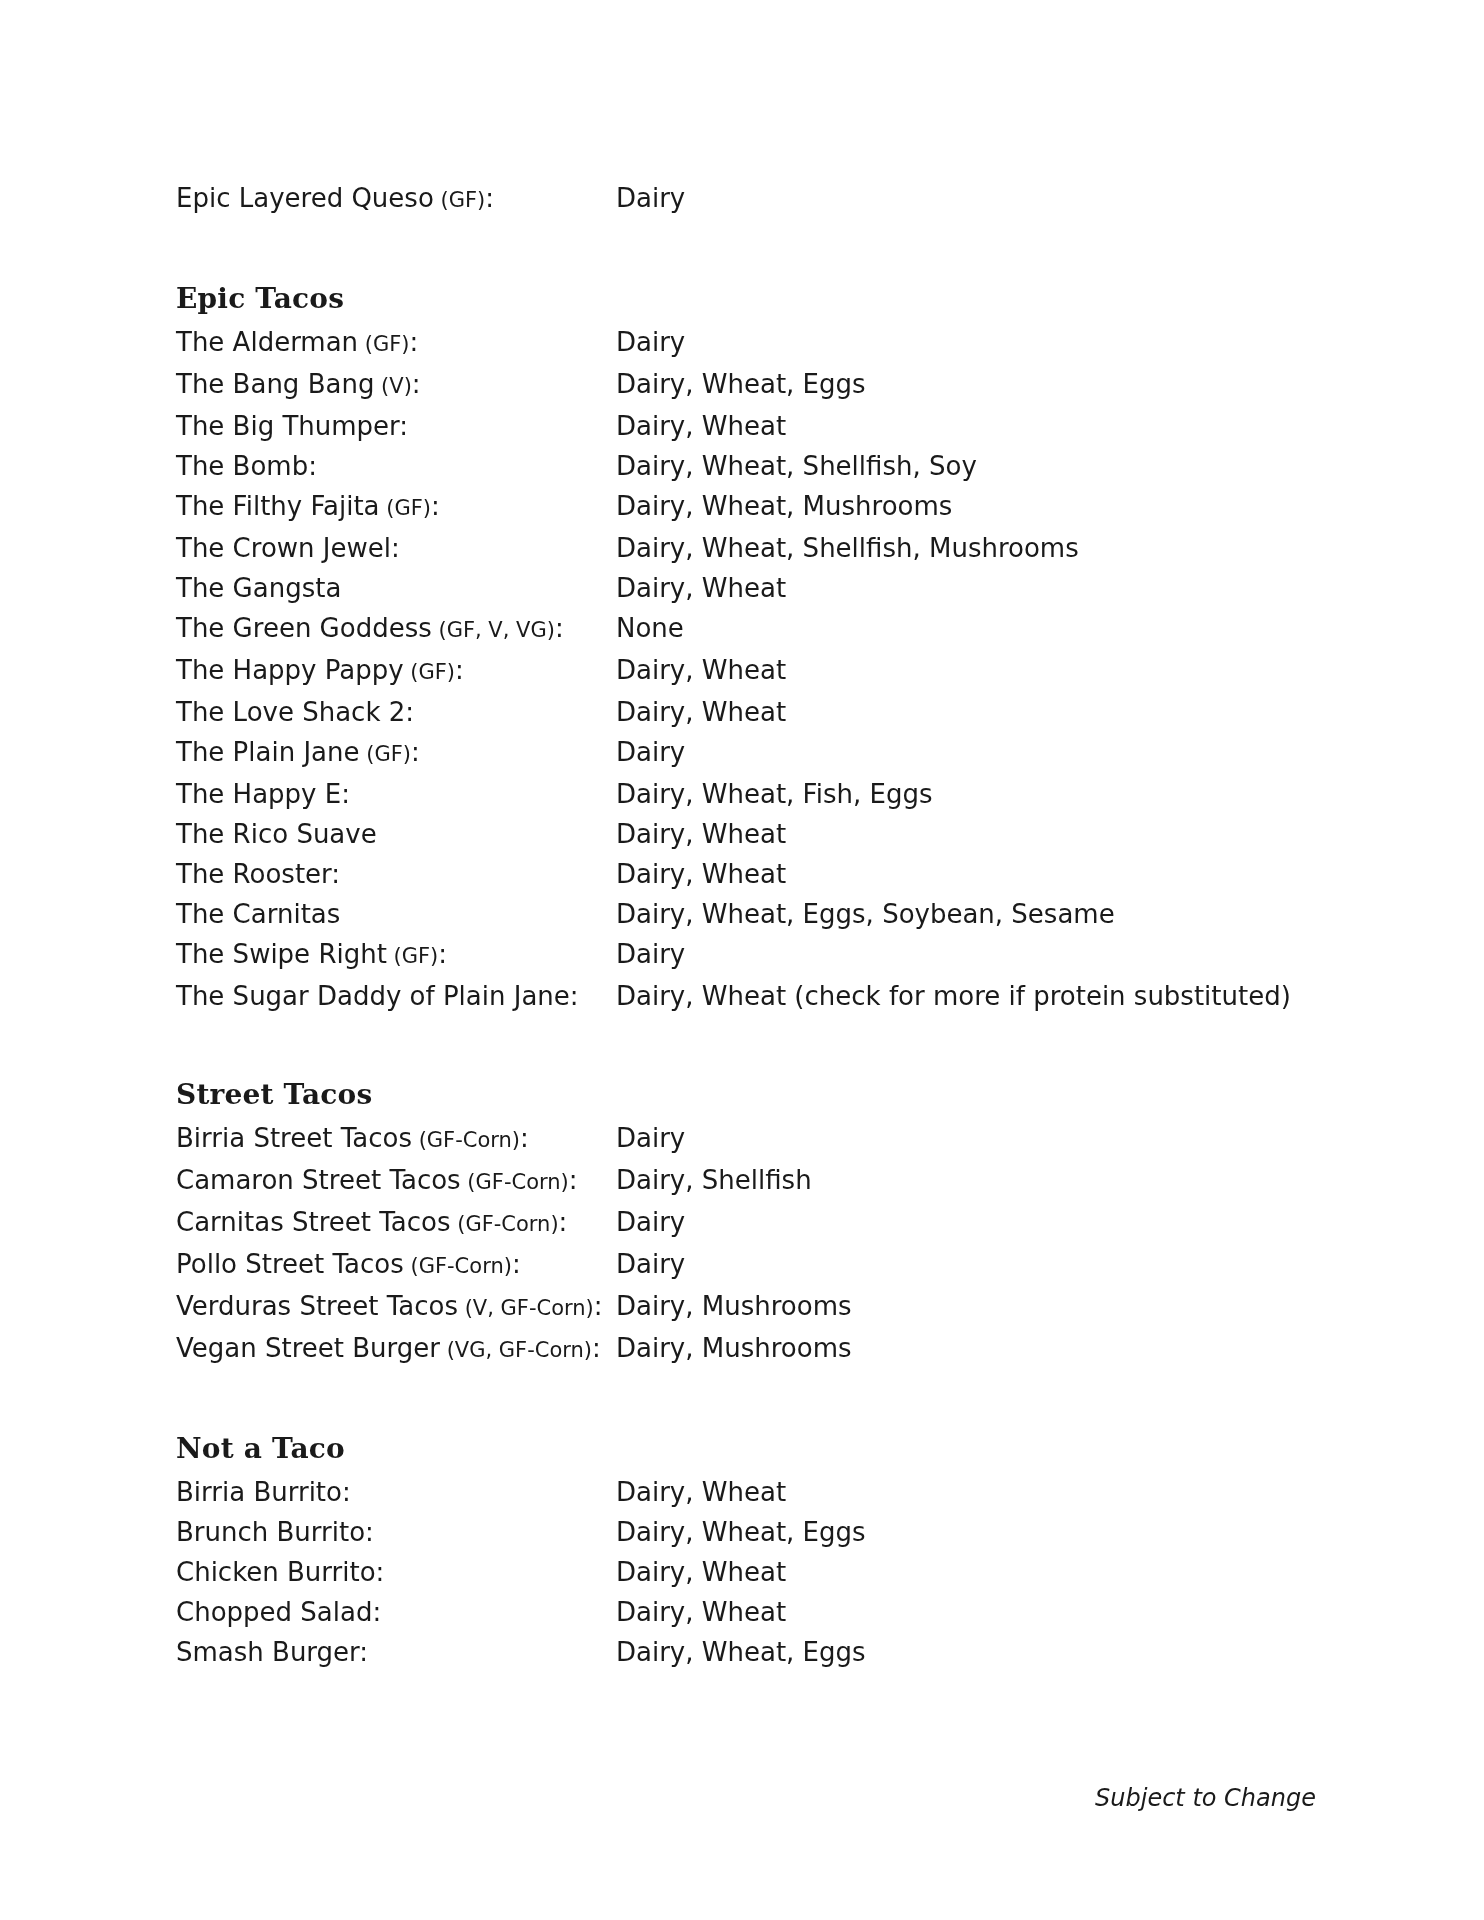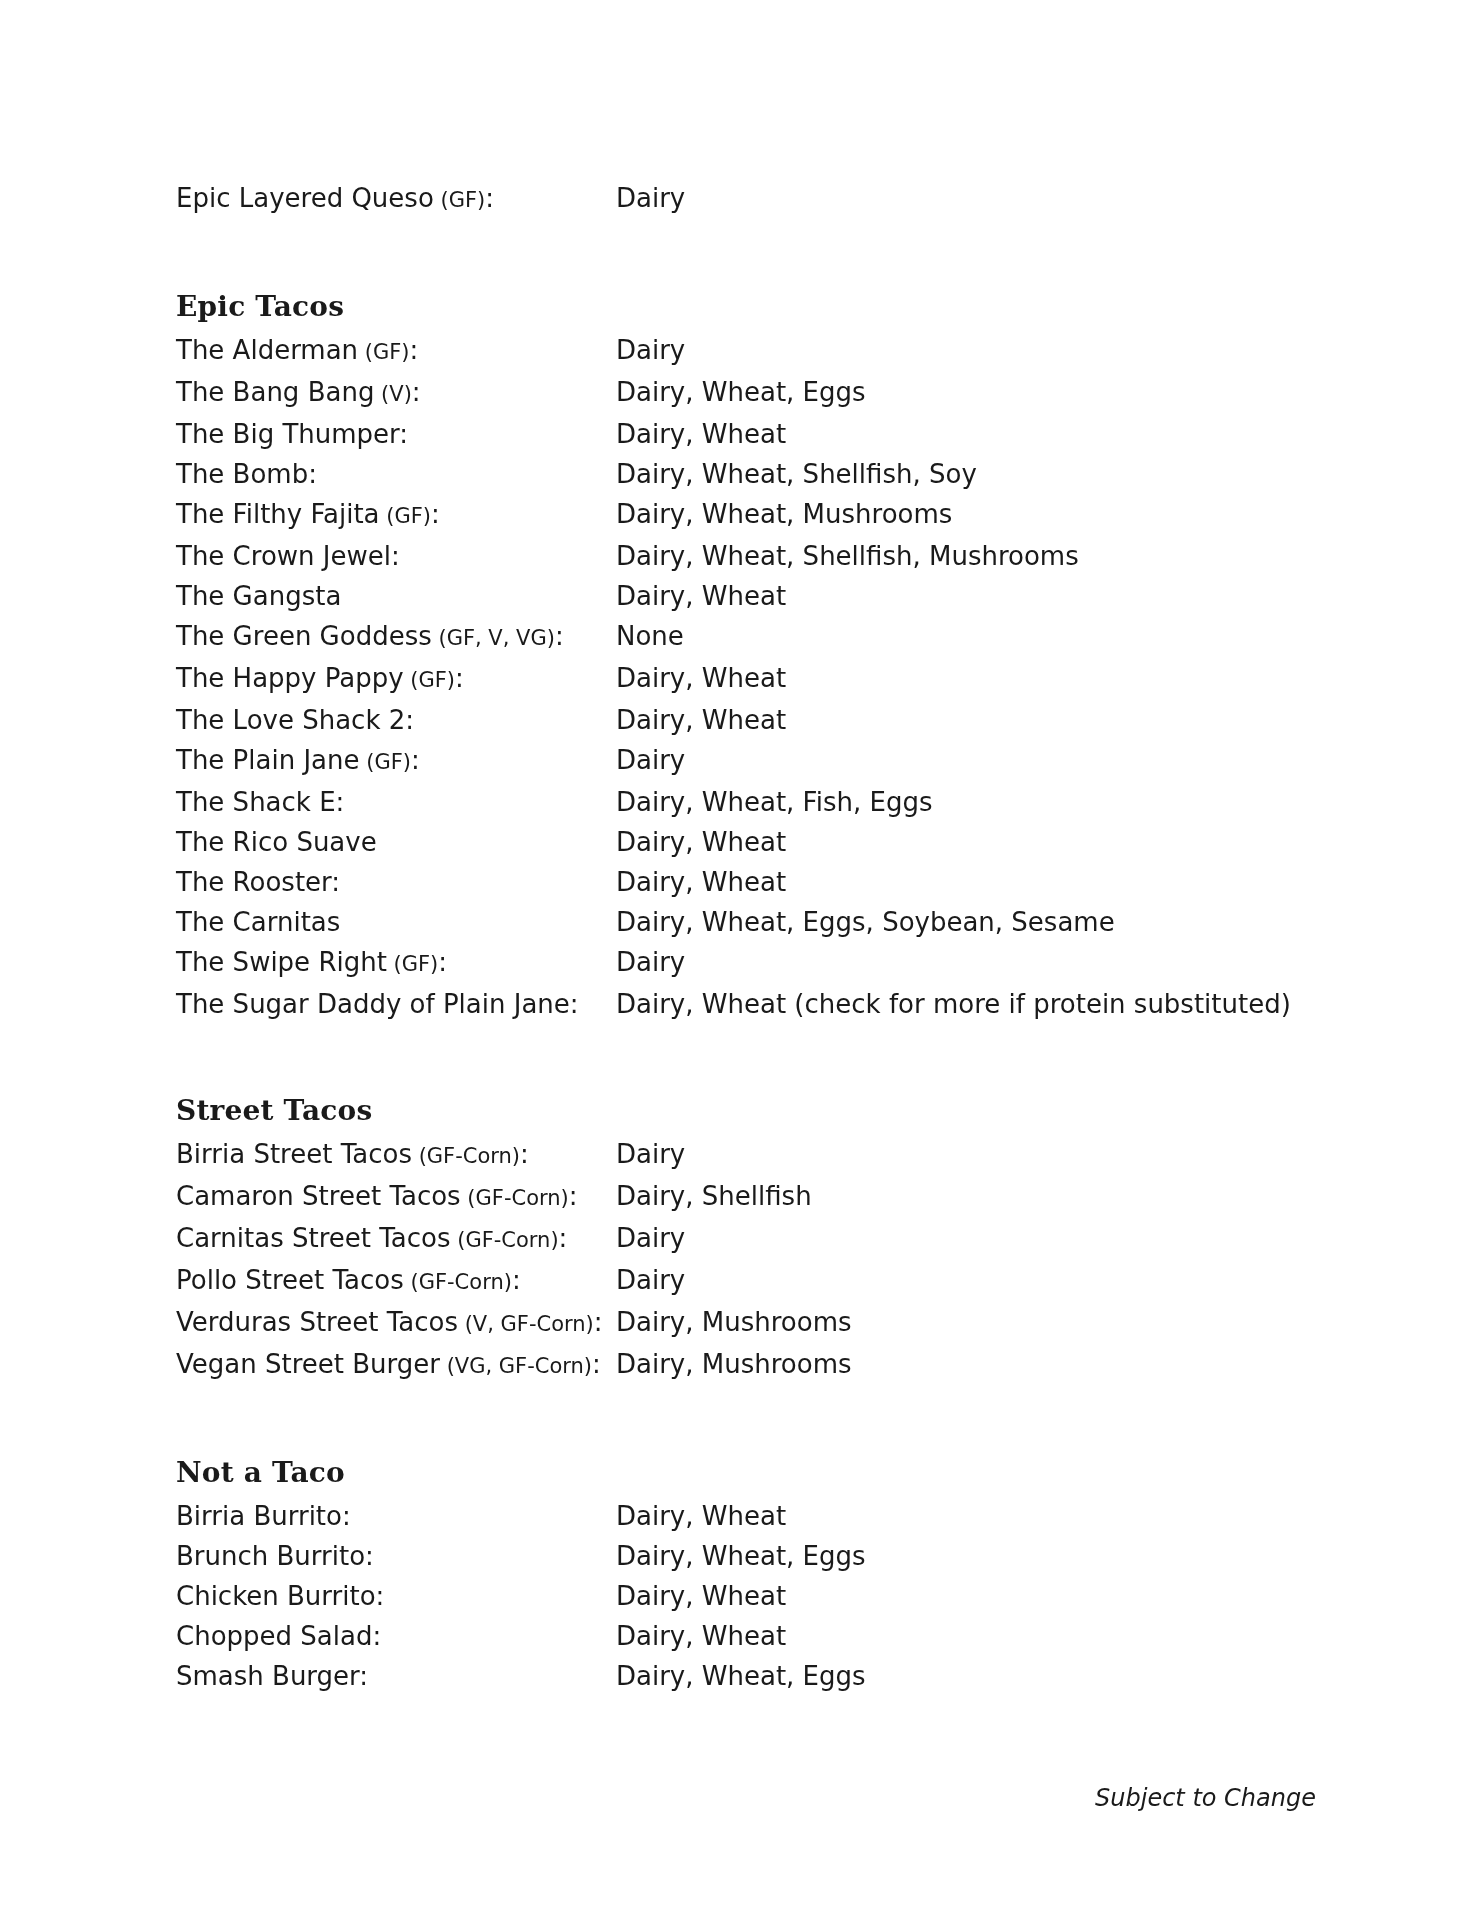--- a/index.html
+++ b/index.html
@@ -36,21 +36,21 @@
   }
   .item-allergens {
     font-size: 26px;
     line-height: 40px;
     white-space: nowrap;
   }
   .tag {
     font-size: 21px;
   }
   .section {
-    margin-top: 8px;
+    margin-top: 0;
   }
   .section-gap {
     height: 58px;
   }
   .section-title {
     font-family: "DejaVu Serif", serif;
     font-weight: bold;
     font-size: 28px;
     line-height: 42px;
     letter-spacing: 0.2px;
@@ -123,21 +123,21 @@
         </div>
         <div class="row">
           <div class="item-name"><span>The Love Shack 2</span><span>:</span></div>
           <div class="item-allergens">Dairy, Wheat</div>
         </div>
         <div class="row">
           <div class="item-name"><span>The Plain Jane</span><span class="tag"> <span>(GF)</span></span><span>:</span></div>
           <div class="item-allergens">Dairy</div>
         </div>
         <div class="row">
-          <div class="item-name"><span>The Shack E</span><span>:</span></div>
+          <div class="item-name"><span>The Happy E</span><span>:</span></div>
           <div class="item-allergens">Dairy, Wheat, Fish, Eggs</div>
         </div>
         <div class="row">
           <div class="item-name"><span>The Rico Suave</span><span></span></div>
           <div class="item-allergens">Dairy, Wheat</div>
         </div>
         <div class="row">
           <div class="item-name"><span>The Rooster</span><span>:</span></div>
           <div class="item-allergens">Dairy, Wheat</div>
         </div>

